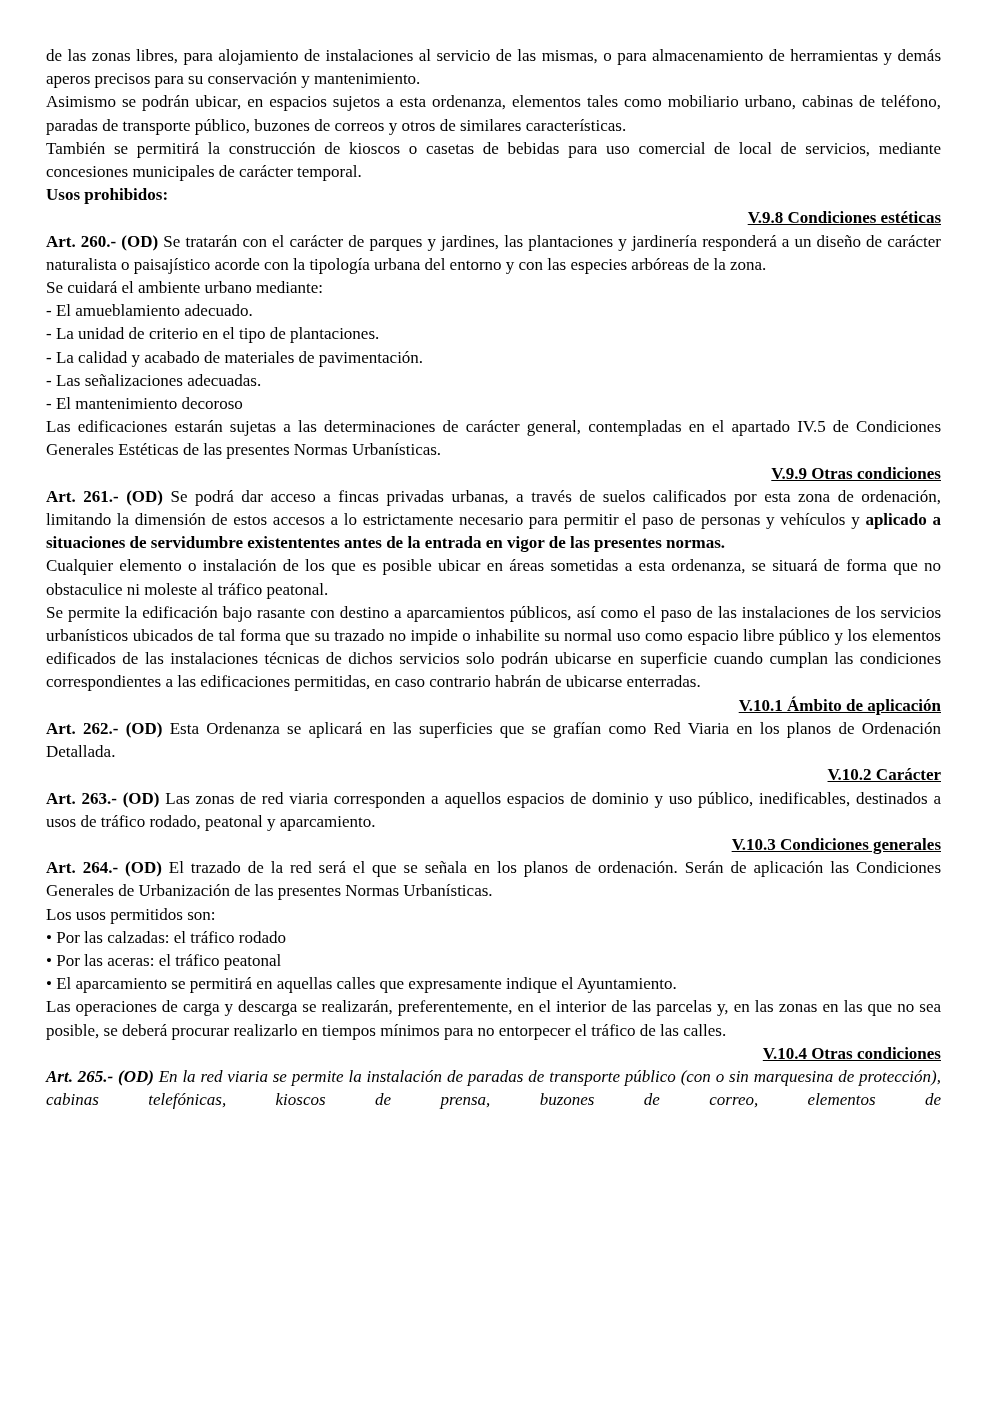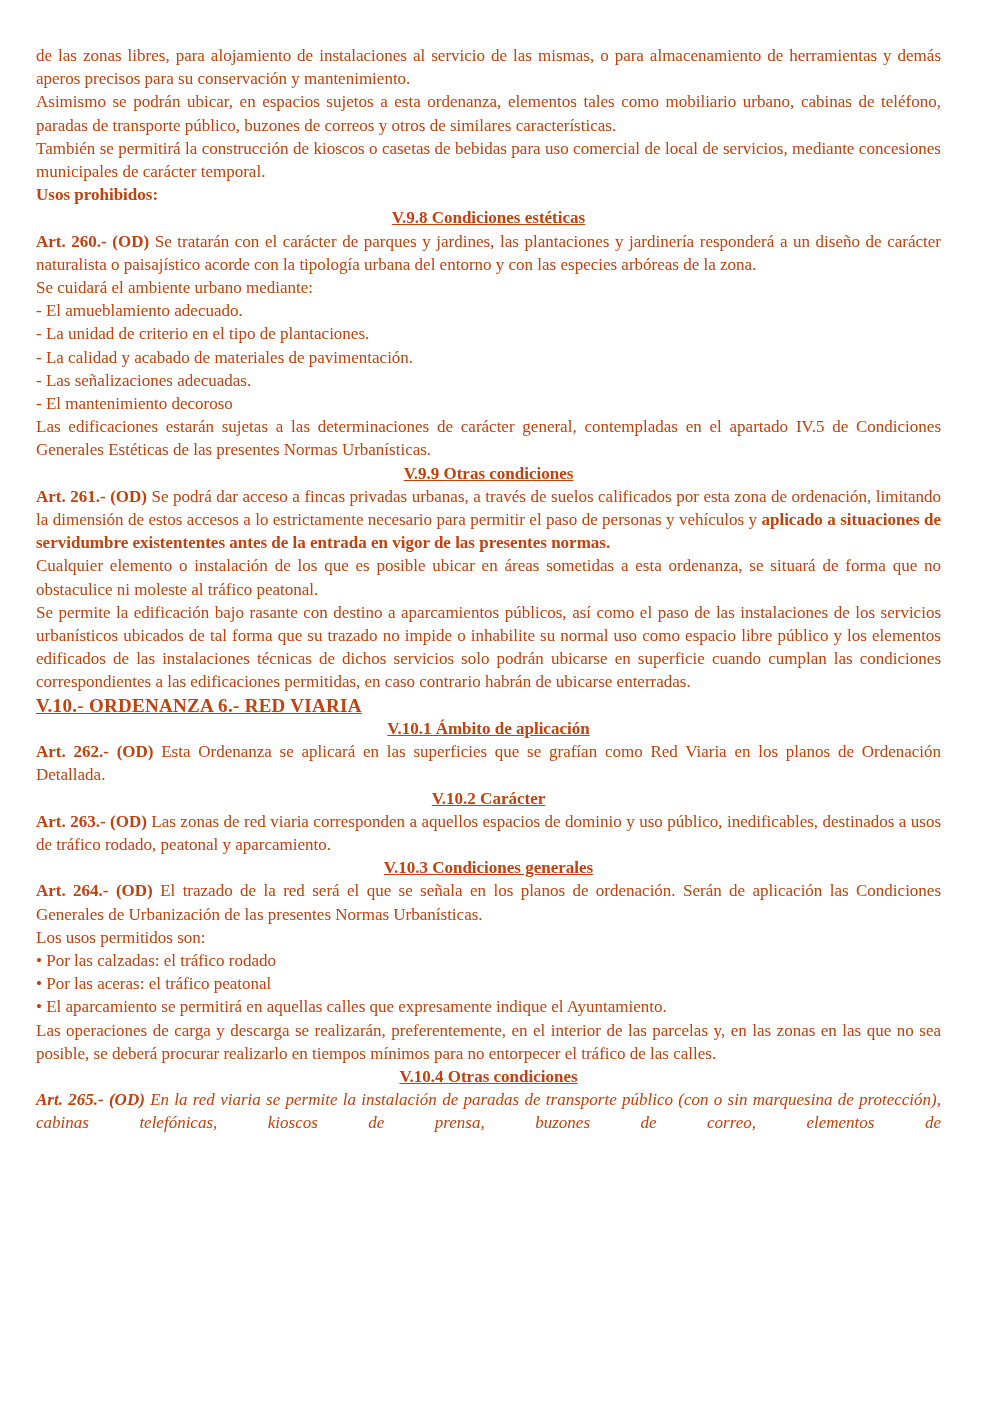--- a/index.html
+++ b/index.html
@@ -9,42 +9,42 @@
   }
   body {
     width: 992px;
     height: 1403px;
     overflow: hidden;
   }
   .page {
     box-sizing: border-box;
     width: 992px;
     height: 1113px;
-    padding: 44px 51px 0 36px;
-    color: #c2410c;
+    padding: 44px 51px 0 46px;
+    color: #000000;
     font-family: "Liberation Serif", "DejaVu Serif", serif;
     font-size: 17px;
     line-height: 23.2px;
   }
   .page p {
     margin: 0;
     padding: 0;
     text-align: justify;
   }
   .page p.h1 {
     font-size: 19px;
     font-weight: 700;
     text-decoration: underline;
     text-align: left;
     letter-spacing: 0.3px;
   }
   .page p.h2 {
     font-weight: 700;
     text-decoration: underline;
-    text-align: center;
+    text-align: right;
   }
   .page p.bold {
     font-weight: 700;
   }
   .page span.b {
     font-weight: 700;
   }
   .page p.jlast {
     text-align-last: justify;
     font-style: italic;
@@ -64,21 +64,20 @@
     <p class="para"><span>- El amueblamiento adecuado.</span></p>
     <p class="para"><span>- La unidad de criterio en el tipo de plantaciones.</span></p>
     <p class="para"><span>- La calidad y acabado de materiales de pavimentación.</span></p>
     <p class="para"><span>- Las señalizaciones adecuadas.</span></p>
     <p class="para"><span>- El mantenimiento decoroso</span></p>
     <p class="para"><span>Las edificaciones estarán sujetas a las determinaciones de carácter general, contempladas en el apartado IV.5 de Condiciones Generales Estéticas de las presentes Normas Urbanísticas.</span></p>
     <p class="h2"><span>V.9.9 Otras condiciones</span></p>
     <p class="para"><span class="b">Art. 261.- (OD) </span><span>Se podrá dar acceso a fincas privadas urbanas, a través de suelos calificados por esta zona de ordenación, limitando la dimensión de estos accesos a lo estrictamente necesario para permitir el paso de personas y vehículos y </span><span class="b">aplicado a situaciones de servidumbre existententes antes de la entrada en vigor de las presentes normas.</span></p>
     <p class="para"><span>Cualquier elemento o instalación de los que es posible ubicar en áreas sometidas a esta ordenanza, se situará de forma que no obstaculice ni moleste al tráfico peatonal.</span></p>
     <p class="para"><span>Se permite la edificación bajo rasante con destino a aparcamientos públicos, así como el paso de las instalaciones de los servicios urbanísticos ubicados de tal forma que su trazado no impide o inhabilite su normal uso como espacio libre público y los elementos edificados de las instalaciones técnicas de dichos servicios solo podrán ubicarse en superficie cuando cumplan las condiciones correspondientes a las edificaciones permitidas, en caso contrario habrán de ubicarse enterradas.</span></p>
-    <p class="h1"><span>V.10.- ORDENANZA 6.- RED VIARIA</span></p>
     <p class="h2"><span>V.10.1 Ámbito de aplicación</span></p>
     <p class="para"><span class="b">Art. 262.- (OD) </span><span>Esta Ordenanza se aplicará en las superficies que se grafían como Red Viaria en los planos de Ordenación Detallada.</span></p>
     <p class="h2"><span>V.10.2 Carácter</span></p>
     <p class="para"><span class="b">Art. 263.- (OD) </span><span>Las zonas de red viaria corresponden a aquellos espacios de dominio y uso público, inedificables, destinados a usos de tráfico rodado, peatonal y aparcamiento.</span></p>
     <p class="h2"><span>V.10.3 Condiciones generales</span></p>
     <p class="para"><span class="b">Art. 264.- (OD) </span><span>El trazado de la red será el que se señala en los planos de ordenación. Serán de aplicación las Condiciones Generales de Urbanización de las presentes Normas Urbanísticas.</span></p>
     <p class="para"><span>Los usos permitidos son:</span></p>
     <p class="para"><span>• Por las calzadas: el tráfico rodado</span></p>
     <p class="para"><span>• Por las aceras: el tráfico peatonal</span></p>
     <p class="para"><span>• El aparcamiento se permitirá en aquellas calles que expresamente indique el Ayuntamiento.</span></p>

